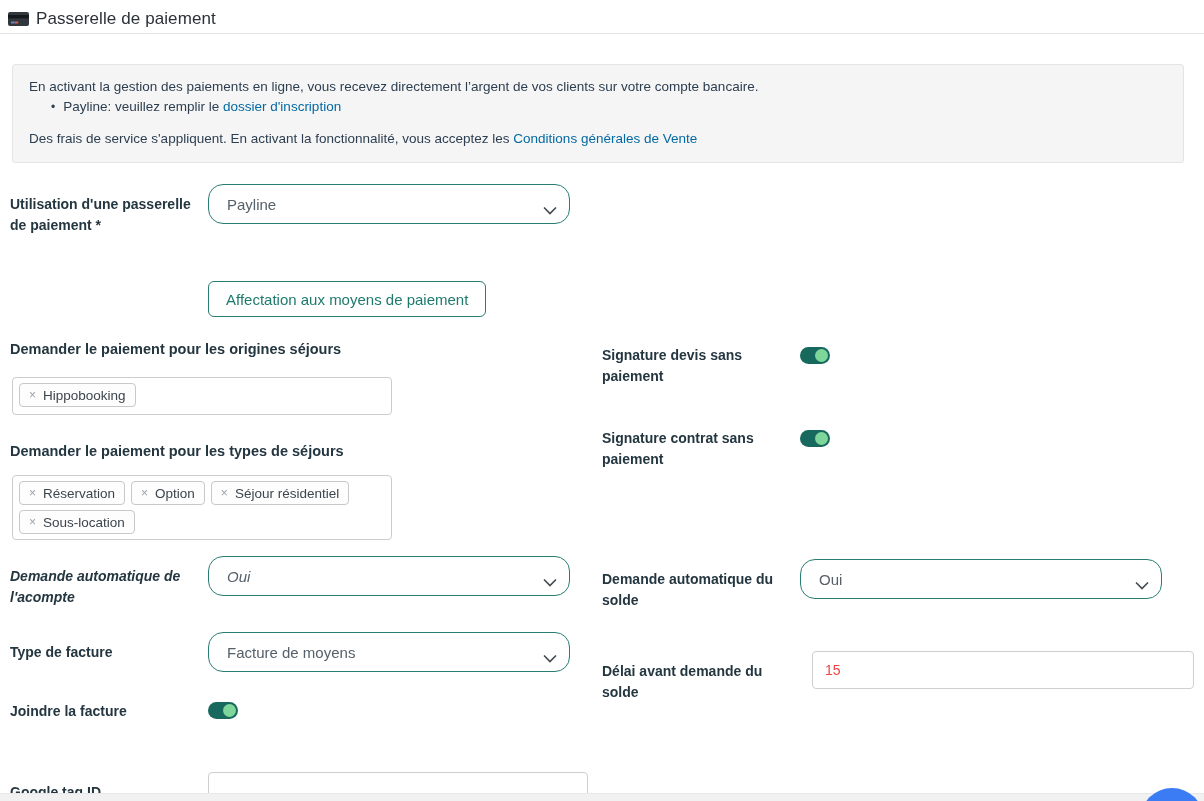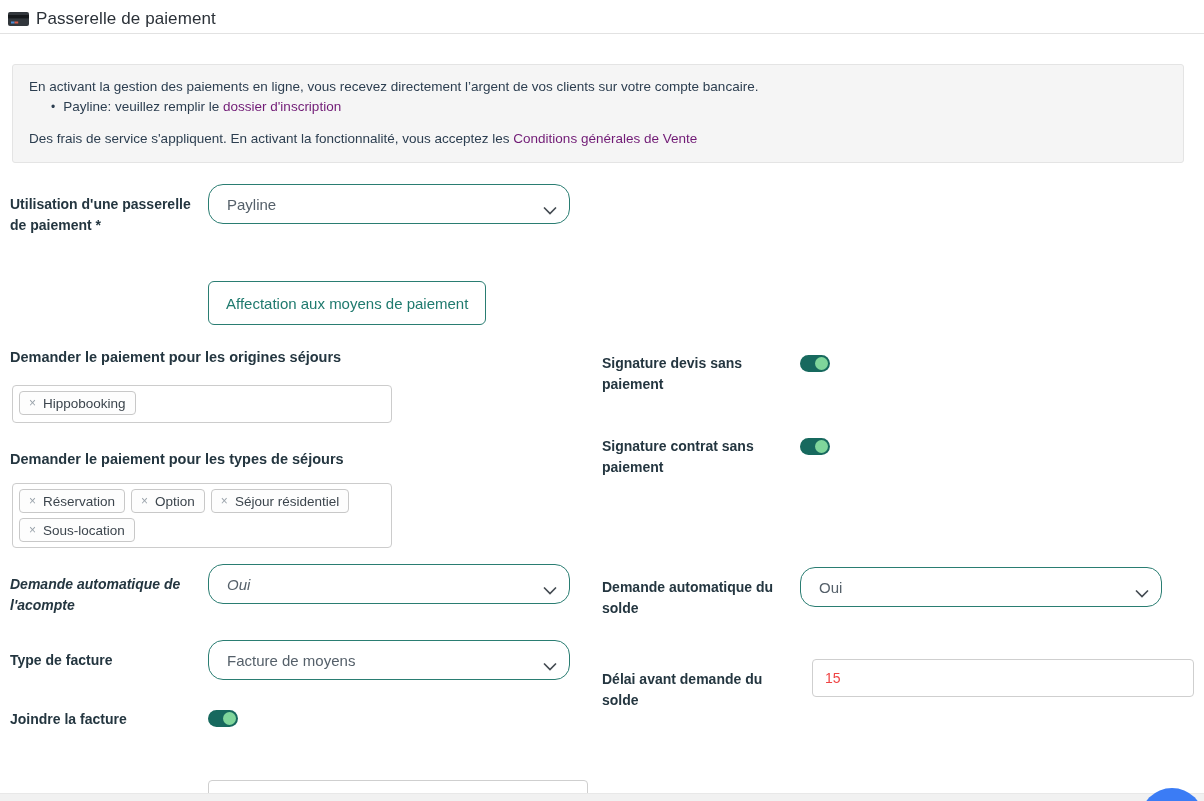--- a/index.html
+++ b/index.html
@@ -12,21 +12,21 @@
   .page-header h1 { font-size:17px; font-weight:500; color:#2b3138; letter-spacing:.1px; }
   .cc-icon { display:inline-flex; }
 
   
   .alert { margin:30px 20px 0 12px; background:#f5f5f5; border:1px solid #e4e4e4;
            border-radius:3px; padding:12px 20px 13px 16px; font-size:13.5px; color:#2c3e50; }
   .alert .line { line-height:20px; }
   .alert .bullet { line-height:20px; padding-left:22px; }
   .alert .dot { display:inline-block; margin-right:8px; font-size:12px; }
   .alert .spacer { height:12px; }
-  a.link { color:#701a75; text-decoration:none; cursor:pointer; }
+  a.link { color:#0369a1; text-decoration:none; cursor:pointer; }
 
   .form-area { padding-left:10px; }
 
   .field-row { display:grid; grid-template-columns:198px 382px; align-items:start; }
   .field-label { font-size:14px; font-weight:700; color:#243640; line-height:21px;
                  padding-top:10px; padding-right:14px; }
   .section-label { font-size:14.5px; font-weight:700; color:#243640; line-height:20px; }
 
   
   .select { position:relative; width:362px; height:40px; border:1.5px solid #2a7d72;
@@ -34,21 +34,21 @@
             padding:0 30px 0 18px; cursor:pointer; }
   .select .sel-text { font-size:15px; color:#55606a; }
   .select .chev { position:absolute; right:12px; top:16px; }
 
   
   .text-input { width:382px; height:38px; border:1px solid #cfcfcf; border-radius:4px;
                 padding:0 12px; font-size:14px; color:#ef4444; background:#fff;
                 font-family:"Liberation Sans", sans-serif; outline:none; }
 
   
-  .btn-outline { margin:45px 0 0 198px; height:44px; padding:0 17px; background:#fff;
+  .btn-outline { margin:45px 0 0 198px; height:36px; padding:0 17px; background:#fff;
                  border:1px solid #2a7d72; border-radius:6px; color:#1f7a6e; font-size:15px;
                  font-family:"Liberation Sans", sans-serif; cursor:pointer; }
 
   
   .two-col { display:flex; margin-top:22px; }
   .col-left  { width:592px; }
   .col-right { width:592px; }
 
   
   .tagbox { margin:18px 0 0 2px; width:380px; min-height:38px; border:1px solid #ccc;

